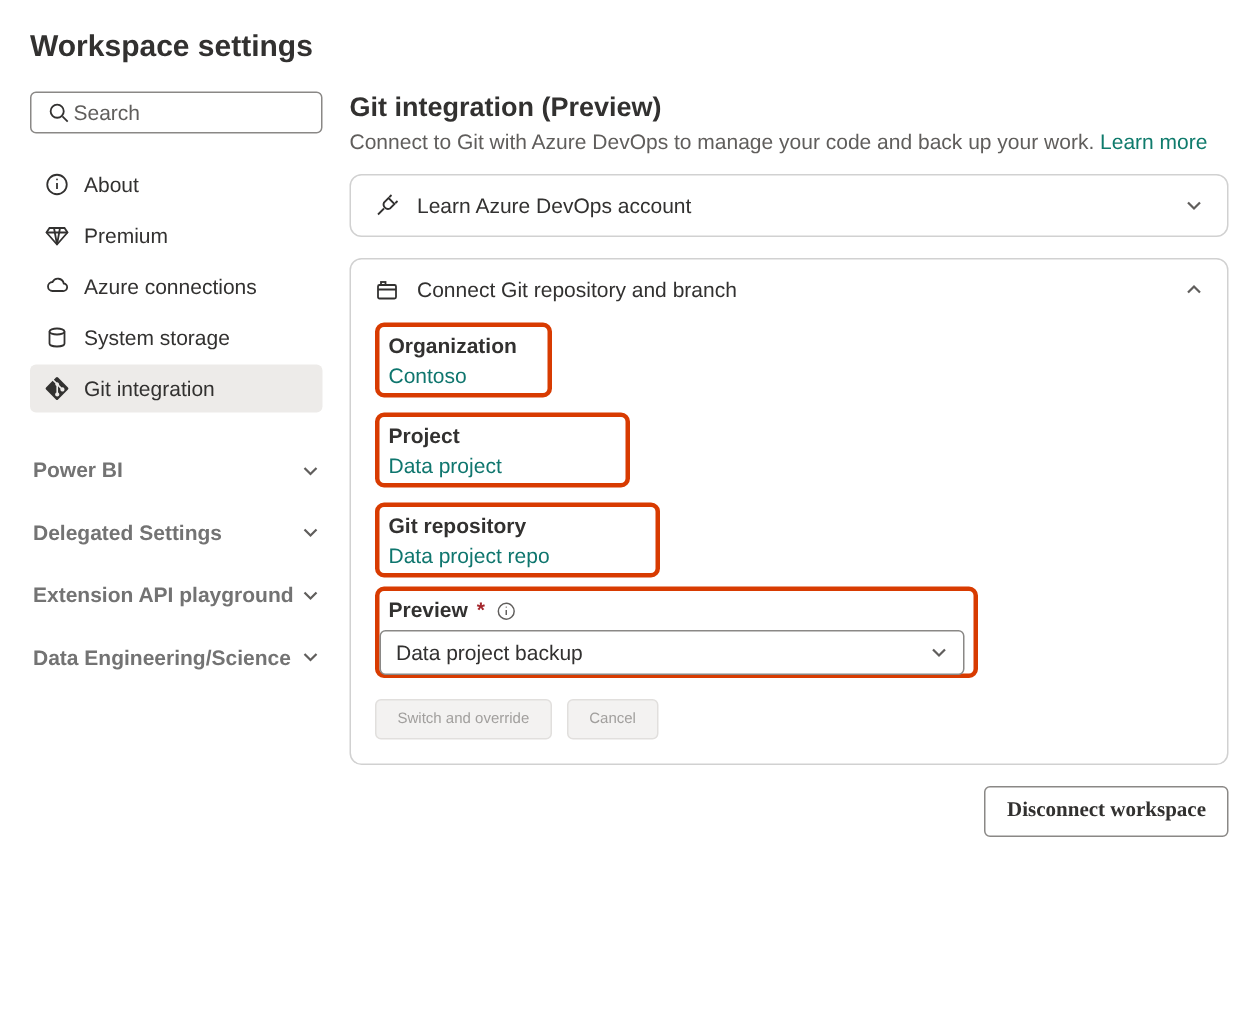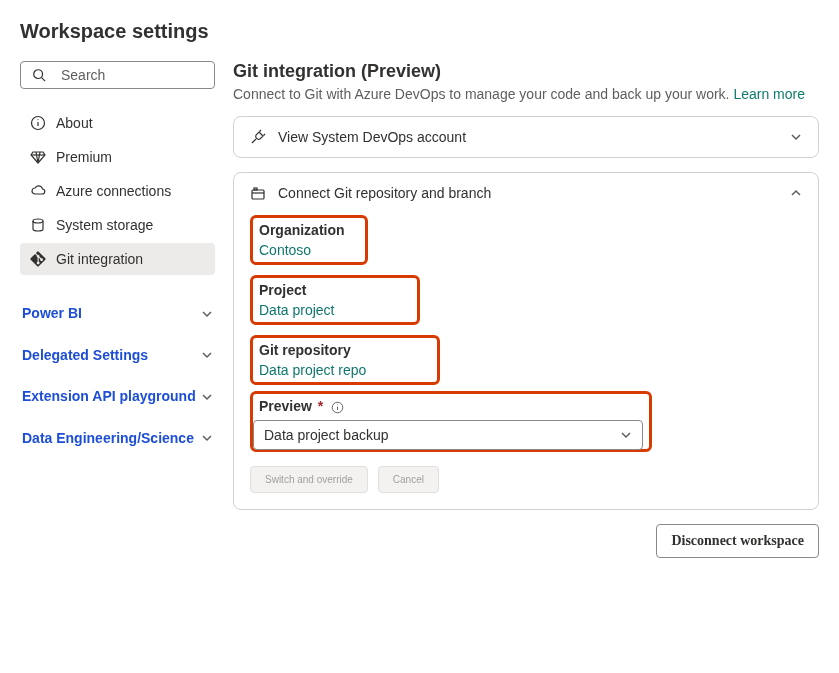--- a/index.html
+++ b/index.html
@@ -20,21 +20,21 @@
       display: flex;
       gap: 18px;
     }
     .sidebar {
       width: 195px;
       flex-shrink: 0;
     }
     .search-box {
       display: flex;
       align-items: center;
-      gap: 14px;
+      gap: 2px;
       border: 1px solid #8a8886;
       border-radius: 4px;
       padding: 5px 10px;
       margin-bottom: 18px;
       color: #605e5c;
     }
     .search-box input {
       border: none;
       outline: none;
       font-size: 14px;
@@ -55,21 +55,21 @@
     }
     .nav-item.active { background: #edebe9; }
     .nav-icon { width: 16px; height: 16px; flex-shrink: 0; color: #323130; display:flex; align-items:center; justify-content:center; }
     .group-item {
       display: flex;
       align-items: center;
       justify-content: space-between;
       padding: 8px 2px;
       cursor: pointer;
       font-weight: 600;
-      color: #1d4ed8;
+      color: #737373;
       margin-bottom: 8px;
     }
     .group-label { line-height: 1.25; }
     .chevron { width: 12px; height: 12px; color: #605e5c; flex-shrink: 0; }
     .main { flex: 1; }
     .section-title { font-size: 18px; font-weight: 600; margin-bottom: 4px; }
     .section-desc { color: #605e5c; margin-bottom: 14px; }
     .link { color: #0f7b6c; text-decoration: none; cursor: pointer; }
     .card {
       border: 1px solid #d1d1d1;
@@ -236,21 +236,21 @@
     <div class="card">
       <div class="card-header">
         <span class="nav-icon">
           <svg width="16" height="16" viewBox="0 0 16 16" fill="none" stroke="currentColor" stroke-width="1.2">
               <path d="M9 3l4 4-3 3a3 3 0 0 1-4-4z"></path>
               <line x1="11" y1="1" x2="9.5" y2="2.5"></line>
               <line x1="15" y1="5" x2="13.5" y2="6.5"></line>
               <path d="M6 10l-4 4"></path>
             </svg>
         </span>
-        <span>View System DevOps account</span>
+        <span>Learn Azure DevOps account</span>
         <span class="spacer"></span>
         <span class="chevron">
           <svg width="12" height="12" viewBox="0 0 12 12" fill="none" stroke="currentColor" stroke-width="1.5">
               <path d="M2 4l4 4 4-4"></path>
             </svg>
         </span>
       </div>
     </div>
 
     <div class="card">

